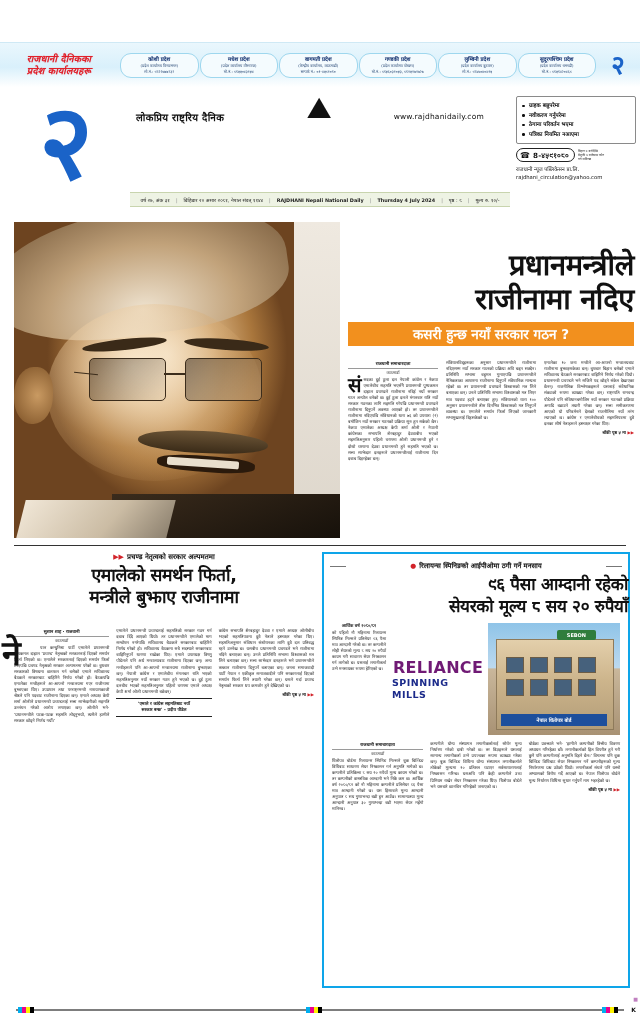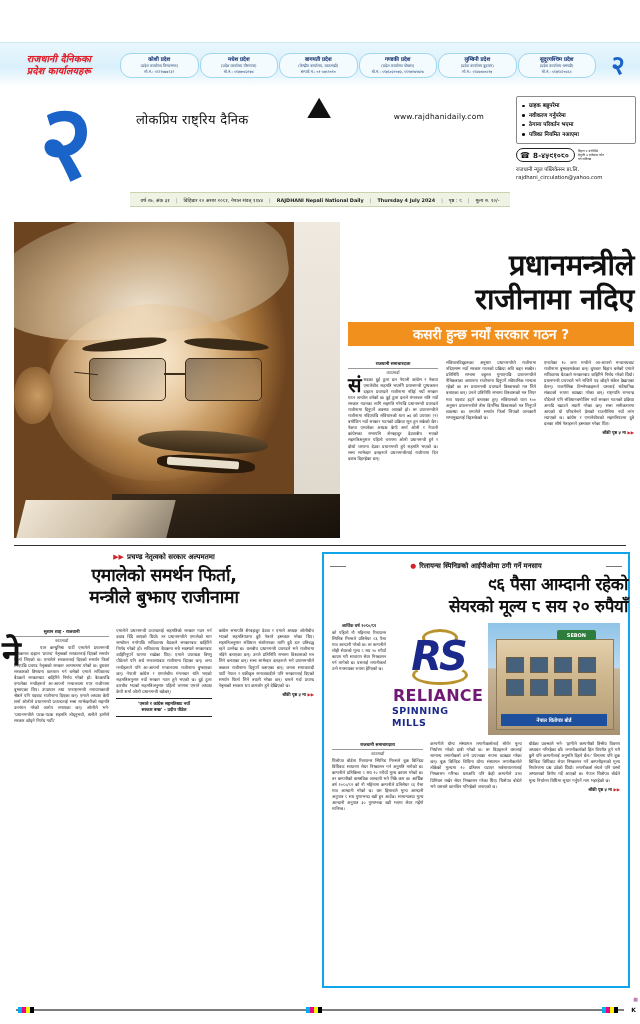--- a/index.html
+++ b/index.html
@@ -42,22 +42,22 @@
 
   
   .masthead{position:absolute;left:0;top:88px;width:640px;height:120px;}
   .mh-bigR{
     position:absolute;left:6px;top:2px;width:120px;height:108px;
     color:#1a63c8;font-size:104px;line-height:104px;font-weight:bold;
     text-align:center;
   }
   .mh-center{position:absolute;left:120px;top:0;width:390px;height:118px;}
   .mh-tag{
-    position:absolute;left:16px;top:22px;font-size:13px;color:#111;
-    font-weight:normal;letter-spacing:.3px;
+    position:absolute;left:16px;top:22px;font-size:10px;color:#111;
+    font-weight:bold;letter-spacing:.3px;
   }
   .mh-temple{
     position:absolute;left:178px;top:0px;width:42px;height:40px;
     text-align:center;font-size:30px;line-height:40px;color:#111;
   }
   .mh-url{
     position:absolute;right:26px;top:24px;font-size:7.5px;color:#111;
     letter-spacing:.2px;
   }
   .mh-name{
@@ -515,25 +515,20 @@
 
     <div class="s3-mid">
       <div class="s3-leftcol">
         <div class="s3-note">
           <span class="hd">आर्थिक वर्ष २०८०/८१</span>
           <span>को पहिलो नौ महिनामा रिलायन्स स्पिनिङ मिल्सले प्रतिसेयर ९६ पैसा मात्र आम्दानी गरेको छ। तर कम्पनीले सोही सेयरको मूल्य ८ सय २० रुपैयाँ कायम गरी साधारण सेयर निष्कासन गर्न लागेको छ। यसलाई लगानीकर्ता ठग्ने मनसायका रूपमा हेरिएको छ।</span>
         </div>
       </div>
       <div class="s3-ad">
         <div class="ad-logo">
-          <div class="ad-mark">
-            <div class="swirl-t"></div>
-            <div class="rs">RS</div>
-            <div class="swirl-b"></div>
-          </div>
           <div class="ad-name">RELIANCE</div>
           <div class="ad-sub">SPINNING MILLS</div>
         </div>
         <div class="ad-photo">
           <div class="ph-bld"></div>
           <div class="ph-win" style="left:14%;top:30%;width:12%;height:13%"></div>
           <div class="ph-win" style="left:32%;top:30%;width:12%;height:13%"></div>
           <div class="ph-win" style="left:50%;top:30%;width:12%;height:13%"></div>
           <div class="ph-win" style="left:68%;top:30%;width:12%;height:13%"></div>
           <div class="ph-win" style="left:14%;top:50%;width:12%;height:13%"></div>

